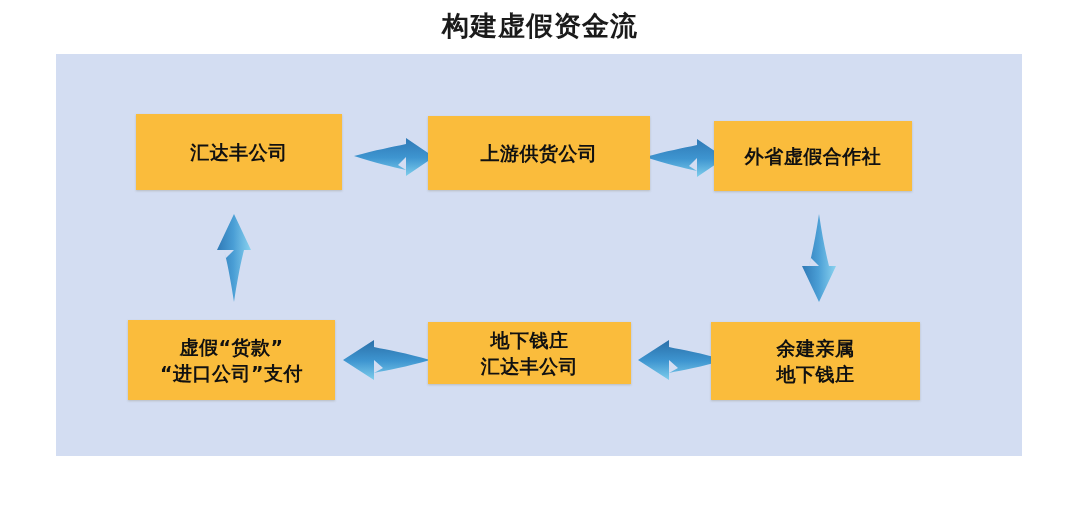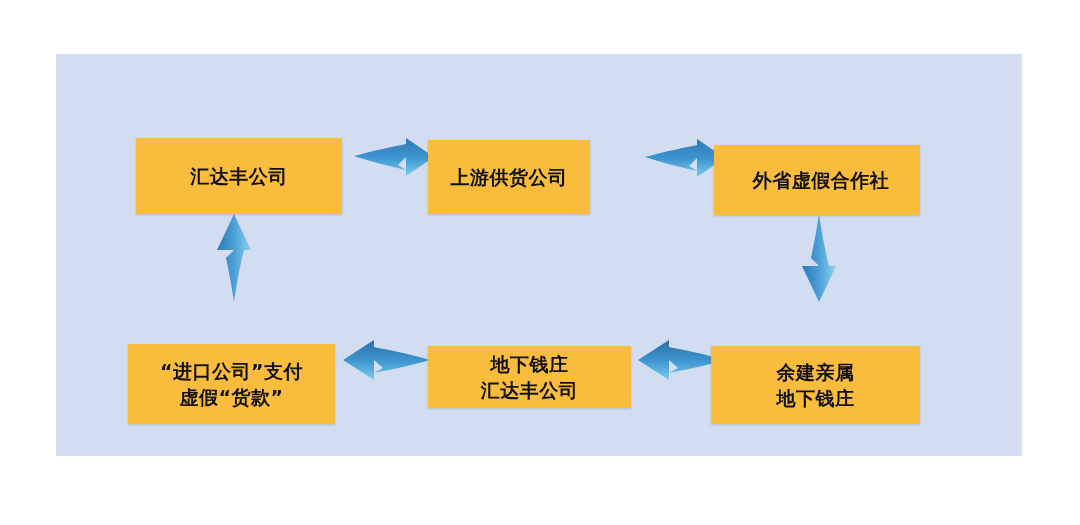--- a/index.html
+++ b/index.html
@@ -49,28 +49,27 @@
     display: flex;
     align-items: center;
     justify-content: center;
     text-align: center;
     font-size: 19px;
     font-weight: 700;
     line-height: 1.38;
     letter-spacing: 0.5px;
     box-shadow: 0 1px 2px rgba(120, 110, 80, 0.30);
     font-family: "DejaVu Sans", "Liberation Sans", sans-serif;
-    margin-top: 24px;
   }
   .node .line { display: block; white-space: nowrap; }
 
   
   #node-huidafeng   { left: 136px; top: 114px; width: 206px; height: 76px; }
-  #node-supplier    { left: 428px; top: 116px; width: 162px; height: 74px; }
-  #node-coop        { left: 714px; top: 121px; width: 198px; height: 70px; padding-left: 8px; }
+  #node-supplier    { left: 428px; top: 116px; width: 222px; height: 74px; }
+  #node-coop        { left: 714px; top: 121px; width: 198px; height: 70px; }
   
   #node-import      { left: 128px; top: 320px; width: 207px; height: 80px; }
   #node-underground { left: 428px; top: 322px; width: 203px; height: 62px; }
   #node-relative    { left: 711px; top: 322px; width: 209px; height: 78px; }
 
   
   .arrow {
     position: absolute;
     display: block;
   }
@@ -79,20 +78,21 @@
   #arrow-v-down { left: 789px; top: 212px; width: 60px; height: 92px; }
   #arrow-v-up   { left: 204px; top: 212px; width: 60px; height: 92px; }
   #arrow-h3 { left: 340px; top: 338px; width: 92px; height: 44px; }
   #arrow-h4 { left: 635px; top: 338px; width: 92px; height: 44px; }
 </style>
 </head>
 <body>
 
 <div id="canvas">
 
+  <div class="title">构建虚假资金流</div>
 
   <div class="panel">
 
     <svg class="arrow" id="arrow-h1" viewBox="0 0 84 42" style="left:296px; top:82px;">
       <defs>
         <linearGradient id="gh1" x1="0" y1="0" x2="0" y2="1">
           <stop offset="0%" stop-color="#2f79b6"></stop>
           <stop offset="52%" stop-color="#3e95d0"></stop>
           <stop offset="100%" stop-color="#7ecdec"></stop>
         </linearGradient>
@@ -168,22 +168,22 @@
     <div class="node" id="node-supplier" style="left:372px; top:62px;">
       <span class="line">上游供货公司</span>
     </div>
 
     <div class="node" id="node-coop" style="left:658px; top:67px;">
       <span class="line">外省虚假合作社</span>
     </div>
 
     <div class="node" id="node-import" style="left:72px; top:266px;">
       <div>
+        <span class="line">虚假“货款”</span>
         <span class="line">“进口公司”支付</span>
-        <span class="line">虚假“货款”</span>
       </div>
     </div>
 
     <div class="node" id="node-underground" style="left:372px; top:268px;">
       <div>
         <span class="line">地下钱庄</span>
         <span class="line">汇达丰公司</span>
       </div>
     </div>
 

